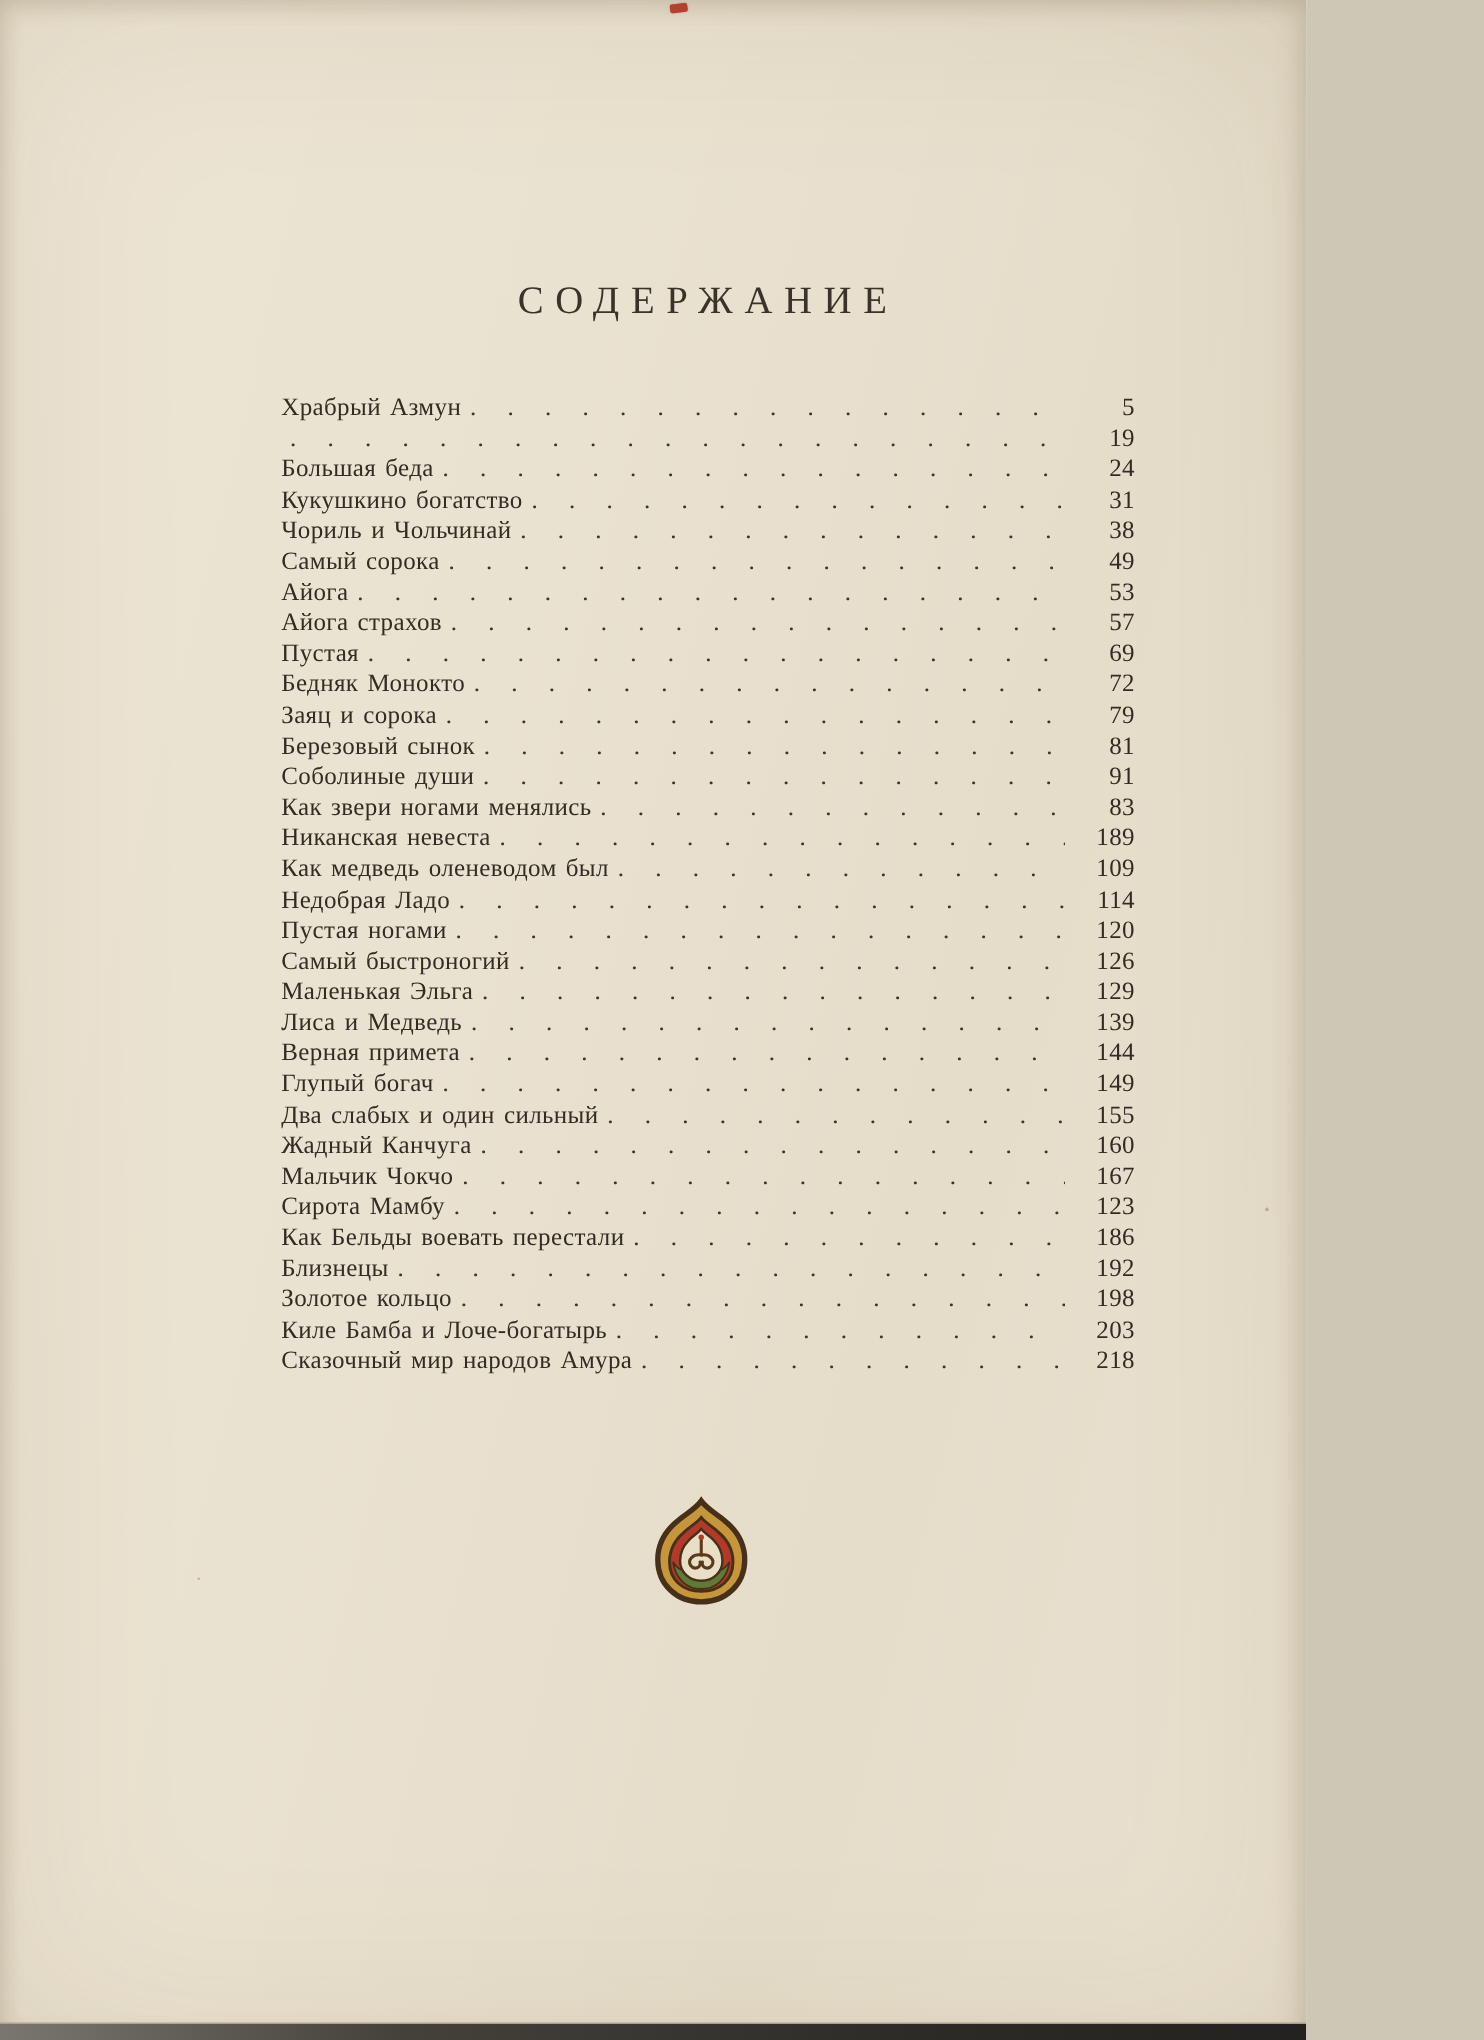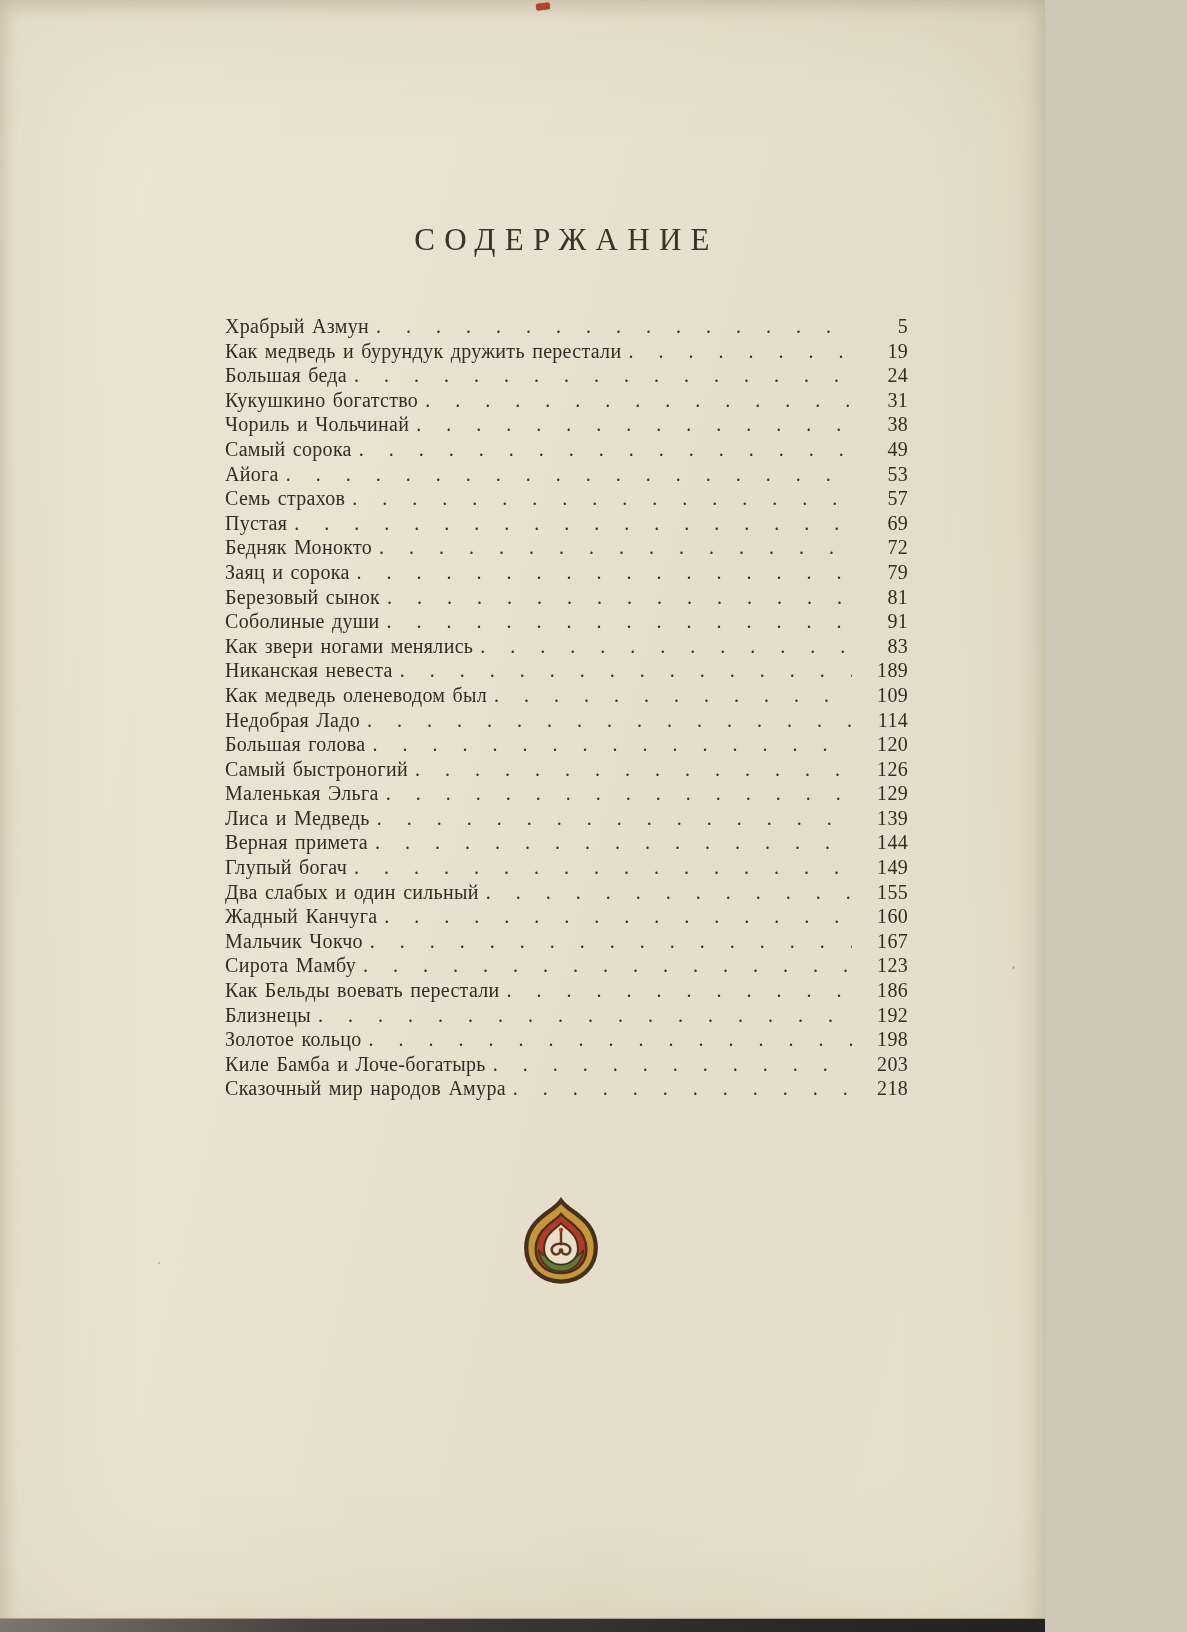--- a/index.html
+++ b/index.html
@@ -106,21 +106,20 @@
 
   <div class="content">
     <h1 class="toc-title">СОДЕРЖАНИЕ</h1>
     <div class="toc-list">
         <div class="entry">
       <span class="entry-title">Храбрый Азмун</span>
       <span class="dot-leader">. . . . . . . . . . . . . . . . . . . . . . . . . . . . . . . . . . . . . . . . . . . . . . . . . . . . . . . . . . . . </span>
       <span class="entry-page">5</span>
     </div>
         <div class="entry">
-      <span class="entry-title">Как медведь и бурундук дружить перестали</span>
       <span class="dot-leader">. . . . . . . . . . . . . . . . . . . . . . . . . . . . . . . . . . . . . . . . . . . . . . . . . . . . . . . . . . . . </span>
       <span class="entry-page">19</span>
     </div>
         <div class="entry">
       <span class="entry-title">Большая беда</span>
       <span class="dot-leader">. . . . . . . . . . . . . . . . . . . . . . . . . . . . . . . . . . . . . . . . . . . . . . . . . . . . . . . . . . . . </span>
       <span class="entry-page">24</span>
     </div>
         <div class="entry">
       <span class="entry-title">Кукушкино богатство</span>
@@ -136,21 +135,21 @@
       <span class="entry-title">Самый сорока</span>
       <span class="dot-leader">. . . . . . . . . . . . . . . . . . . . . . . . . . . . . . . . . . . . . . . . . . . . . . . . . . . . . . . . . . . . </span>
       <span class="entry-page">49</span>
     </div>
         <div class="entry">
       <span class="entry-title">Айога</span>
       <span class="dot-leader">. . . . . . . . . . . . . . . . . . . . . . . . . . . . . . . . . . . . . . . . . . . . . . . . . . . . . . . . . . . . </span>
       <span class="entry-page">53</span>
     </div>
         <div class="entry">
-      <span class="entry-title">Семь страхов</span>
+      <span class="entry-title">Айога страхов</span>
       <span class="dot-leader">. . . . . . . . . . . . . . . . . . . . . . . . . . . . . . . . . . . . . . . . . . . . . . . . . . . . . . . . . . . . </span>
       <span class="entry-page">57</span>
     </div>
         <div class="entry">
       <span class="entry-title">Пустая</span>
       <span class="dot-leader">. . . . . . . . . . . . . . . . . . . . . . . . . . . . . . . . . . . . . . . . . . . . . . . . . . . . . . . . . . . . </span>
       <span class="entry-page">69</span>
     </div>
         <div class="entry">
       <span class="entry-title">Бедняк Монокто</span>
@@ -186,21 +185,21 @@
       <span class="entry-title">Как медведь оленеводом был</span>
       <span class="dot-leader">. . . . . . . . . . . . . . . . . . . . . . . . . . . . . . . . . . . . . . . . . . . . . . . . . . . . . . . . . . . . </span>
       <span class="entry-page">109</span>
     </div>
         <div class="entry">
       <span class="entry-title">Недобрая Ладо</span>
       <span class="dot-leader">. . . . . . . . . . . . . . . . . . . . . . . . . . . . . . . . . . . . . . . . . . . . . . . . . . . . . . . . . . . . </span>
       <span class="entry-page">114</span>
     </div>
         <div class="entry">
-      <span class="entry-title">Большая голова</span>
+      <span class="entry-title">Пустая ногами</span>
       <span class="dot-leader">. . . . . . . . . . . . . . . . . . . . . . . . . . . . . . . . . . . . . . . . . . . . . . . . . . . . . . . . . . . . </span>
       <span class="entry-page">120</span>
     </div>
         <div class="entry">
       <span class="entry-title">Самый быстроногий</span>
       <span class="dot-leader">. . . . . . . . . . . . . . . . . . . . . . . . . . . . . . . . . . . . . . . . . . . . . . . . . . . . . . . . . . . . </span>
       <span class="entry-page">126</span>
     </div>
         <div class="entry">
       <span class="entry-title">Маленькая Эльга</span>

